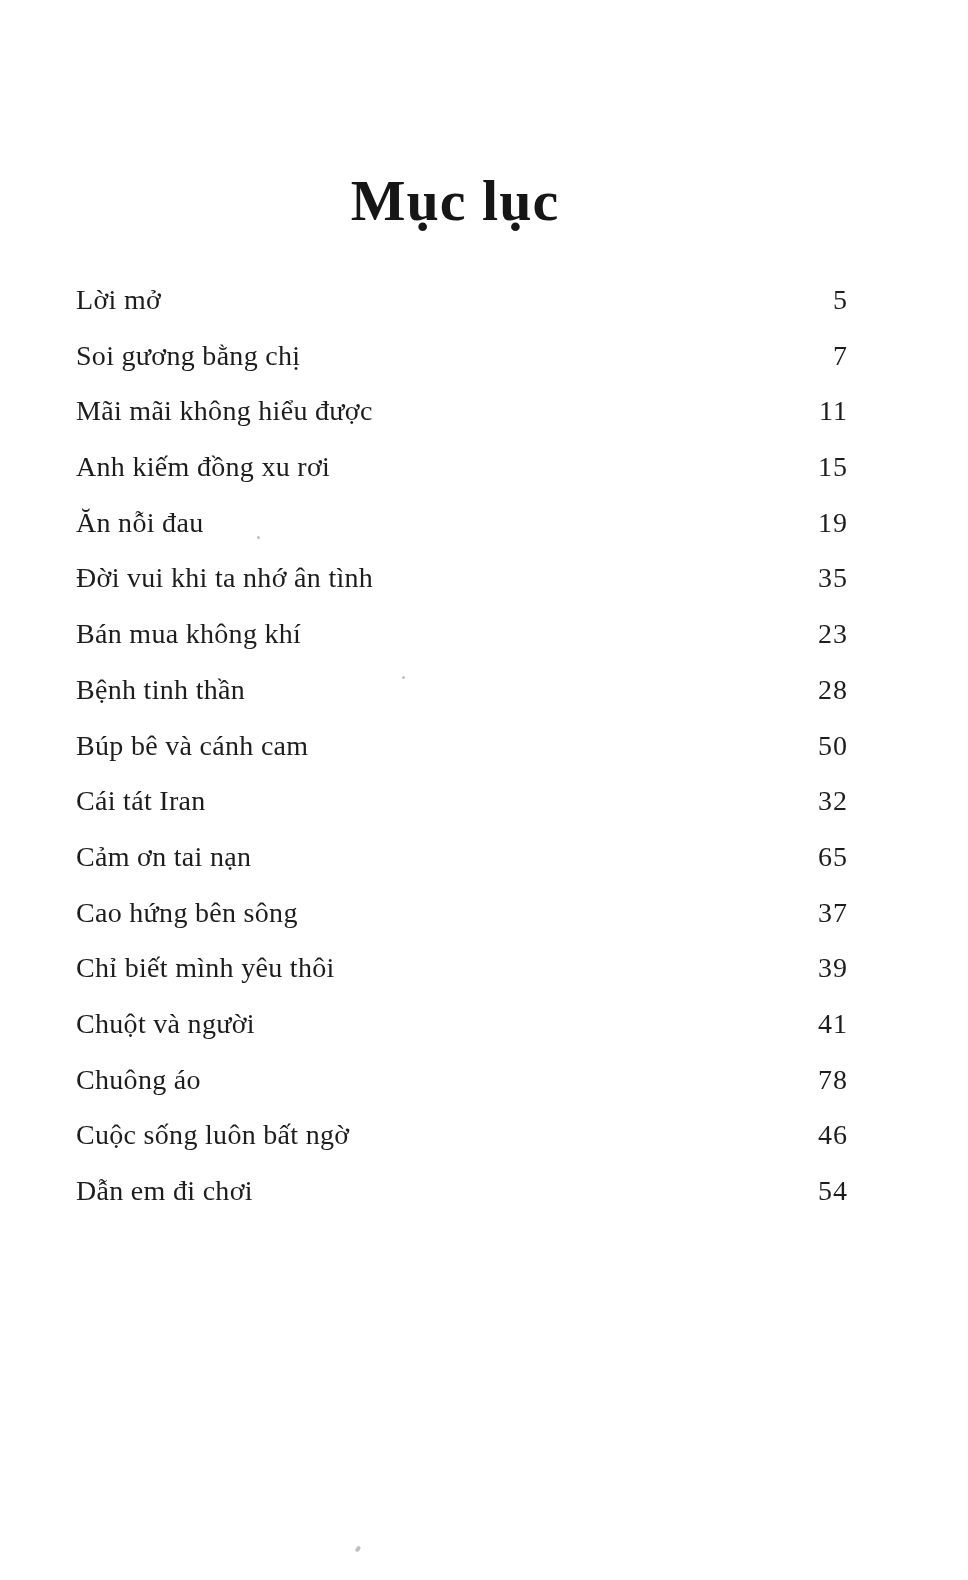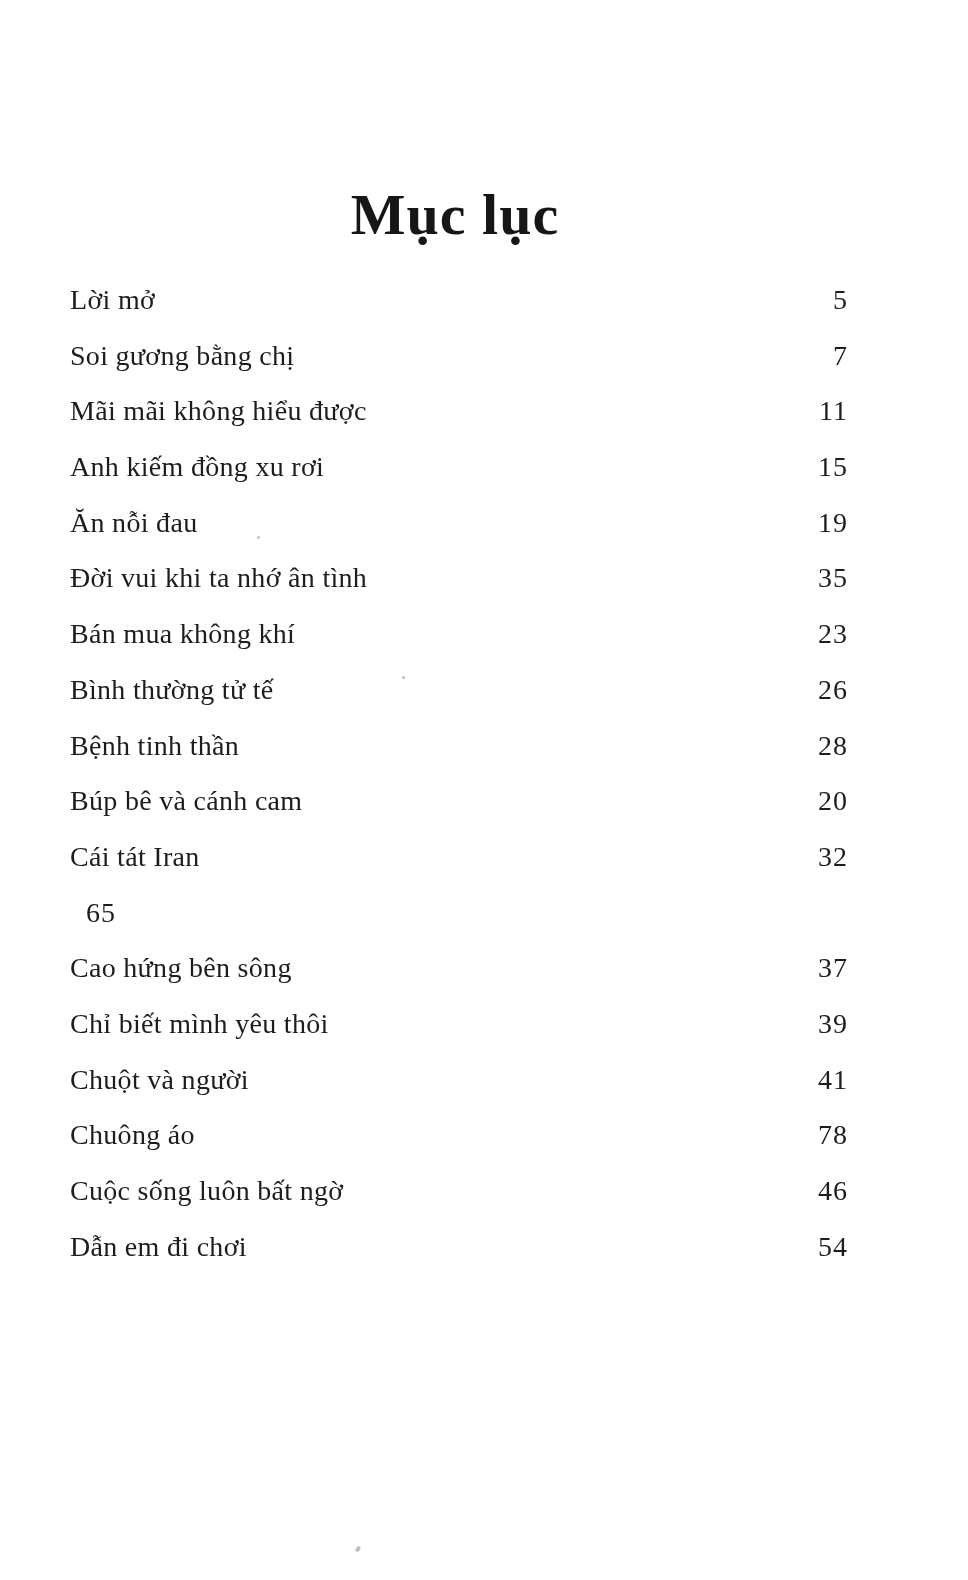--- a/index.html
+++ b/index.html
@@ -11,21 +11,21 @@
     position: relative;
     width: 968px;
     height: 1580px;
     background: #ffffff;
     color: #1b1b1b;
     font-family: "Liberation Serif", "DejaVu Serif", serif;
     overflow: hidden;
   }
   .title {
     position: absolute;
-    top: 142px;
+    top: 128px;
     left: 0;
     width: 910px;              
     text-align: center;
     font-size: 58px;
     font-weight: 600;
     letter-spacing: 1px;
     color: #161616;
   }
   .toc-list {
     position: absolute;
@@ -38,20 +38,21 @@
     justify-content: space-between;
     align-items: baseline;
     height: 55.7px;
     line-height: 55.7px;
     font-size: 28px;
     color: #1d1d1d;
   }
   .toc-label {
     white-space: nowrap;
     letter-spacing: 0.3px;
+    margin-left: 6px;
   }
   .toc-page {
     font-size: 28px;
     min-width: 46px;
     text-align: right;
     letter-spacing: 1px;
   }
   .scan-artifact {
     position: absolute;
     width: 3px;
@@ -94,36 +95,33 @@
       </div>
       <div class="toc-row">
         <span class="toc-label">Đời vui khi ta nhớ ân tình</span>
         <span class="toc-page">35</span>
       </div>
       <div class="toc-row">
         <span class="toc-label">Bán mua không khí</span>
         <span class="toc-page">23</span>
       </div>
       <div class="toc-row">
-        <span class="toc-label">Bình thường tử tế</span>
-        <span class="toc-page">26</span>
-      </div>
-      <div class="toc-row">
         <span class="toc-label">Bệnh tinh thần</span>
         <span class="toc-page">28</span>
       </div>
       <div class="toc-row">
         <span class="toc-label">Búp bê và cánh cam</span>
-        <span class="toc-page">20</span>
+        <span class="toc-page">50</span>
       </div>
       <div class="toc-row">
         <span class="toc-label">Cái tát Iran</span>
         <span class="toc-page">32</span>
       </div>
       <div class="toc-row">
+        <span class="toc-label">Cảm ơn tai nạn</span>
         <span class="toc-page">65</span>
       </div>
       <div class="toc-row">
         <span class="toc-label">Cao hứng bên sông</span>
         <span class="toc-page">37</span>
       </div>
       <div class="toc-row">
         <span class="toc-label">Chỉ biết mình yêu thôi</span>
         <span class="toc-page">39</span>
       </div>

